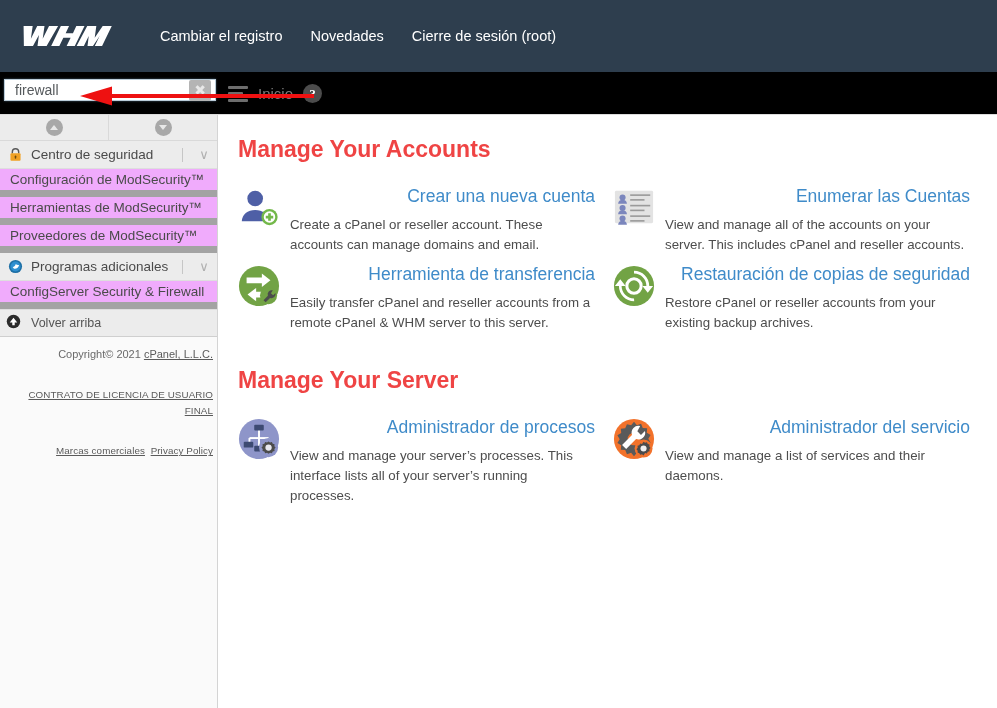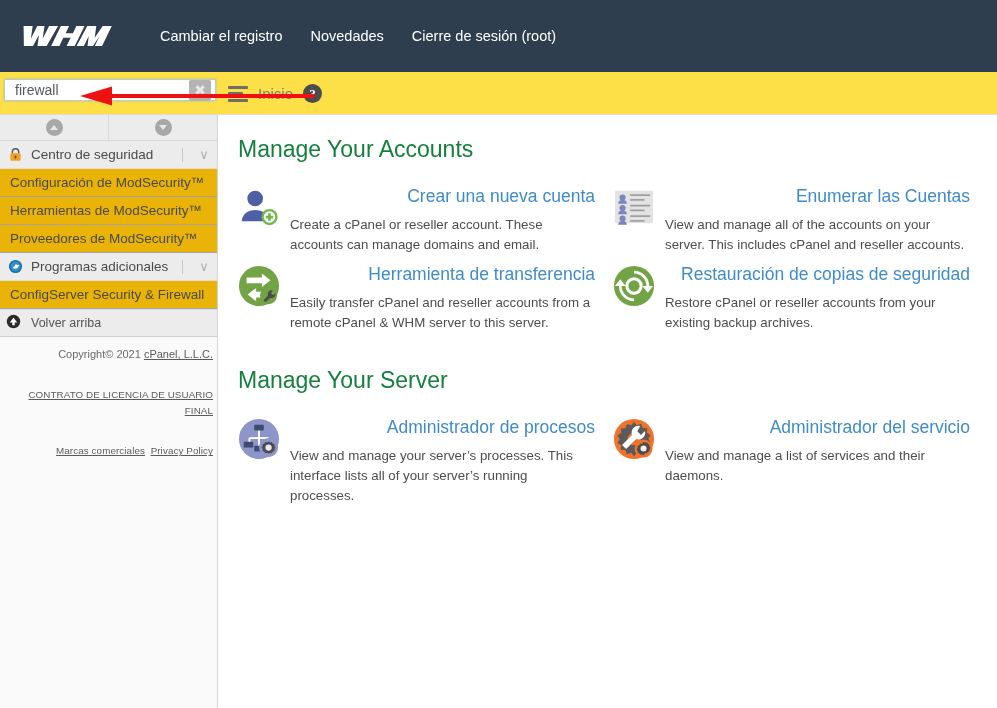--- a/index.html
+++ b/index.html
@@ -33,21 +33,21 @@
     text-decoration: none;
     padding: 6px 14px;
     white-space: nowrap;
     cursor: pointer;
   }
 
   
   .subbar {
     position: absolute; top: 72px; left: 0;
     width: 997px; height: 43px;
-    background: #fde047;
+    background: #000000;
     border-bottom: 1px solid #dcdcdc;
   }
   .subbar-right {
     position: absolute; left: 228px; top: 0; height: 43px;
     display: flex; align-items: center; gap: 10px;
   }
   .hamburger {
     width: 20px; height: 16px;
     display: flex; flex-direction: column; justify-content: space-between;
     cursor: pointer;
@@ -144,22 +144,22 @@
   .grouphdr .gsep {
     width: 1px; height: 14px; background: #c6c6c6; margin-right: 14px;
   }
   .grouphdr .gchev {
     color: #b0b0b0; font-size: 13px; width: 14px; text-align: center;
   }
 
   .subitem {
     height: 28px; display: flex; align-items: center;
     padding-left: 10px;
-    background: #eab308;
-    border-bottom: 1px solid #a3a3a3;
+    background: #f0abfc;
+    border-bottom: 7px solid #a3a3a3;
     color: #4a4a4a; font-size: 13.5px;
     cursor: pointer;
     white-space: nowrap;
   }
 
   .backtop {
     height: 28px; display: flex; align-items: center;
     padding: 0 6px; background: #ececec;
     border-top: 1px solid #dedede;
     border-bottom: 1px solid #cfcfcf;
@@ -180,21 +180,21 @@
 
   
   .main {
     position: absolute; left: 219px; top: 116px;
     width: 778px; height: 592px;
     background: #ffffff;
     overflow: hidden;
     padding: 14px 0 0 19px;
   }
   .section-title {
-    font-size: 23px; color: #15803d; font-weight: normal;
+    font-size: 23px; color: #ef4444; font-weight: bold;
     margin: 6px 0 22px 0;
   }
   .grid {
     display: flex; flex-wrap: wrap;
   }
   .cell {
     width: 375px;
     display: flex;
     margin-bottom: 8px;
     padding-right: 18px;

